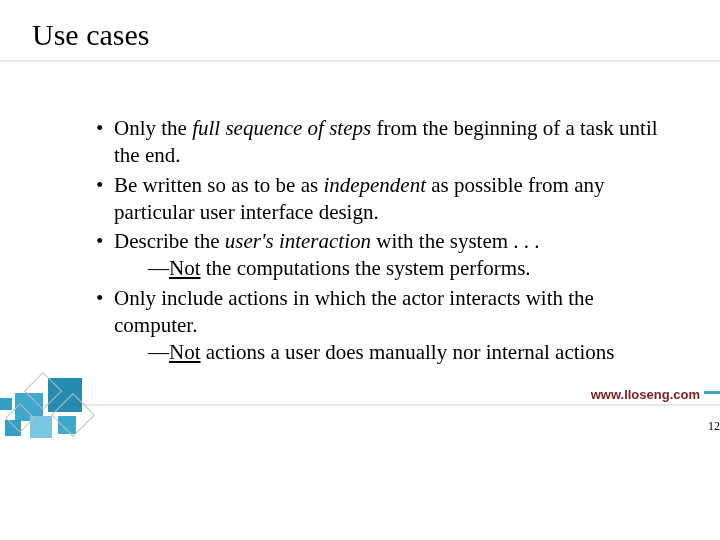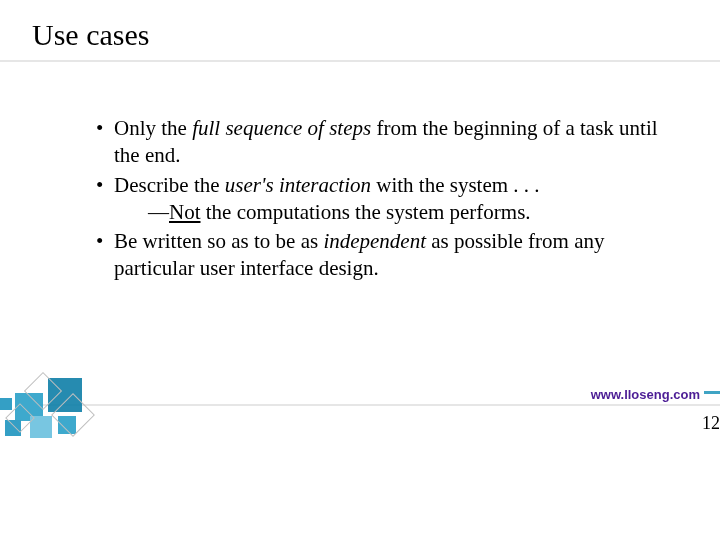--- a/index.html
+++ b/index.html
@@ -72,21 +72,21 @@
     content: "—";
   }
   .italic { font-style: italic; }
   .underline { text-decoration: underline; }
   .footer-url {
     position: absolute;
     right: 60px;
     bottom: 46px;
     font-family: Arial, Helvetica, sans-serif;
     font-size: 13px;
-    color: #4c1d95;
+    color: #7f1d1d;
     font-weight: bold;
   }
   .footer-line1 {
     position: absolute;
     right: 28px;
     bottom: 54px;
     width: 28px;
     height: 3px;
     background: #3fa4c4;
   }
@@ -95,21 +95,21 @@
     right: 0;
     bottom: 42px;
     width: 720px;
     height: 2px;
     background: #e6e6e6;
   }
   .page-number {
     position: absolute;
     right: 40px;
     bottom: 14px;
-    font-size: 18px;
+    font-size: 12px;
     color: #000;
   }
   
   .decor {
     position: absolute;
     left: 0;
     bottom: 0;
     width: 120px;
     height: 110px;
     pointer-events: none;
@@ -121,25 +121,29 @@
 
 <div class="title">Use cases</div>
 <div class="title-underline"></div>
 
 <div class="body">
   <ul class="bullets">
     <li>
       <span>Only the </span><span class="italic">full sequence of steps</span><span> from the beginning of a task until the end.</span>
     </li>
     <li>
+      <span>Be written so as to be as </span><span class="italic">independent</span><span> as possible from any particular user interface design.</span>
+    </li>
+    <li>
       <span>Describe the </span><span class="italic">user's interaction</span><span> with the system . . .</span>
       <div class="sub"><span class="underline">Not</span><span> the computations the system performs.</span></div>
     </li>
     <li>
-      <span>Be written so as to be as </span><span class="italic">independent</span><span> as possible from any particular user interface design.</span>
+      <span>Only include actions in which the actor interacts with the computer.</span><span class="italic"></span><span></span>
+      <div class="sub"><span class="underline">Not</span><span> actions a user does manually nor internal actions</span></div>
     </li>
   </ul>
 </div>
 
 <div class="footer-line1"></div>
 <div class="footer-url">www.lloseng.com</div>
 <div class="footer-line2"></div>
 <div class="page-number">12</div>
 
 <svg class="decor" viewBox="0 0 120 110">

